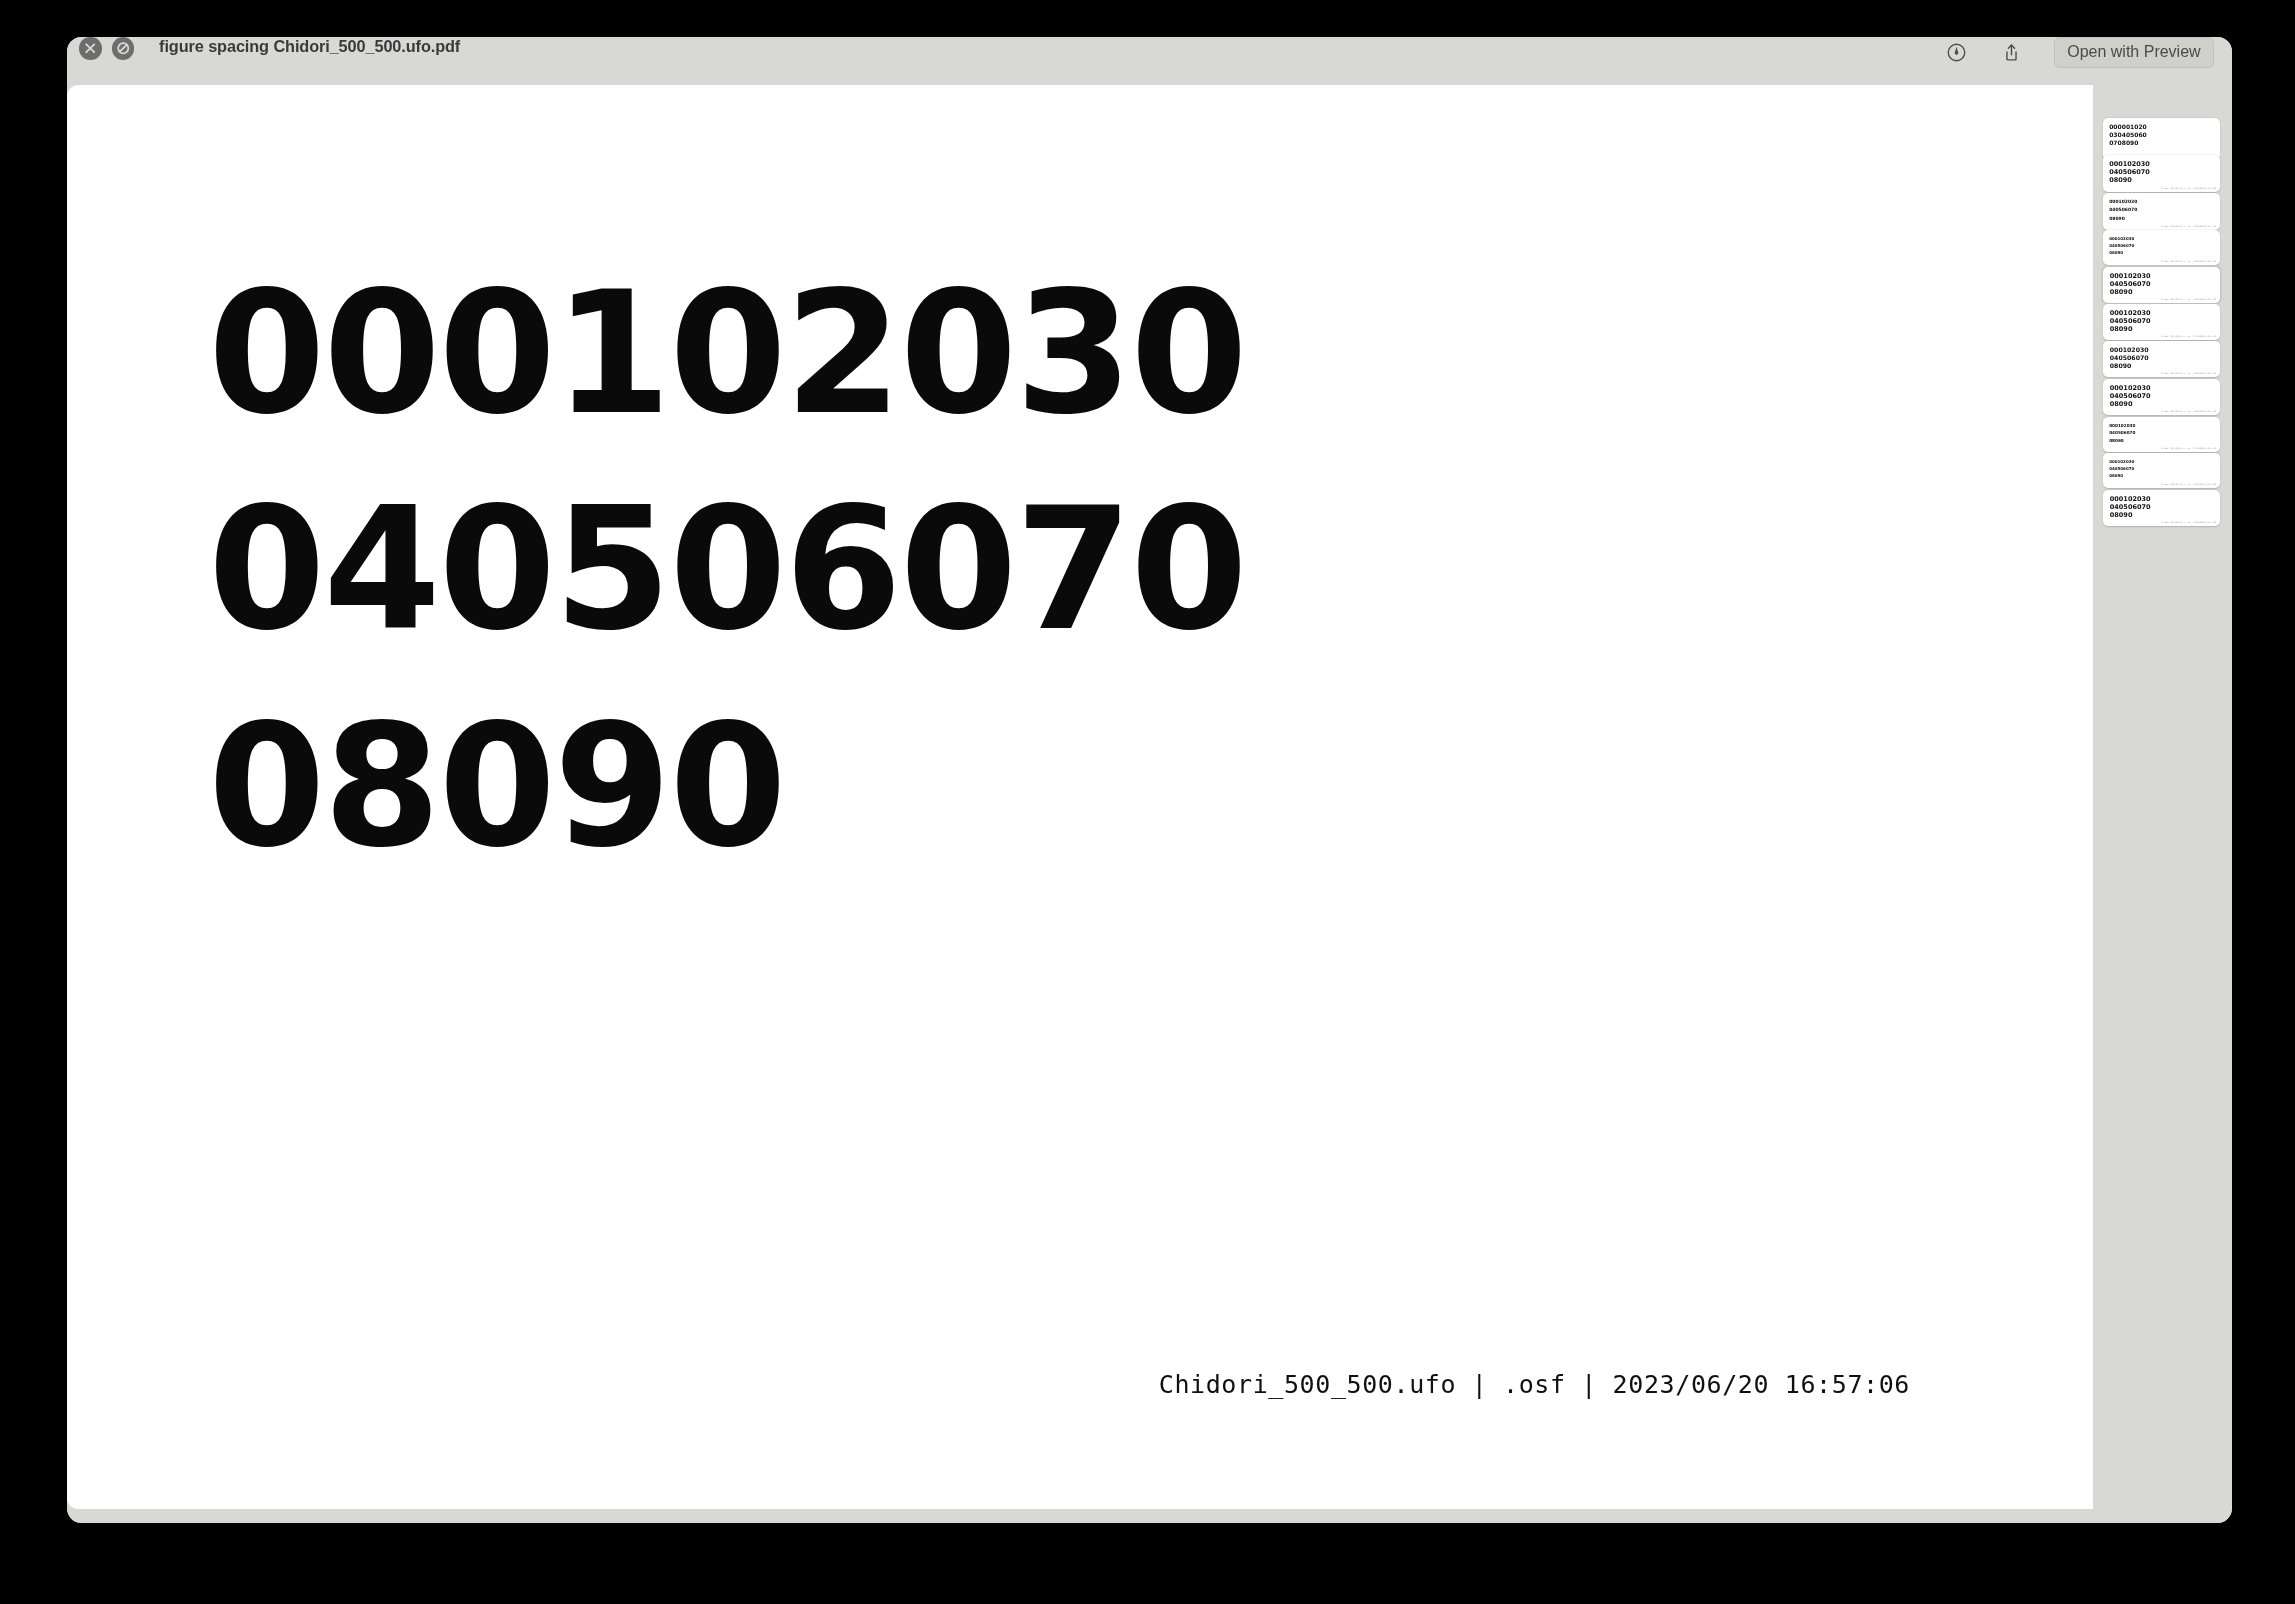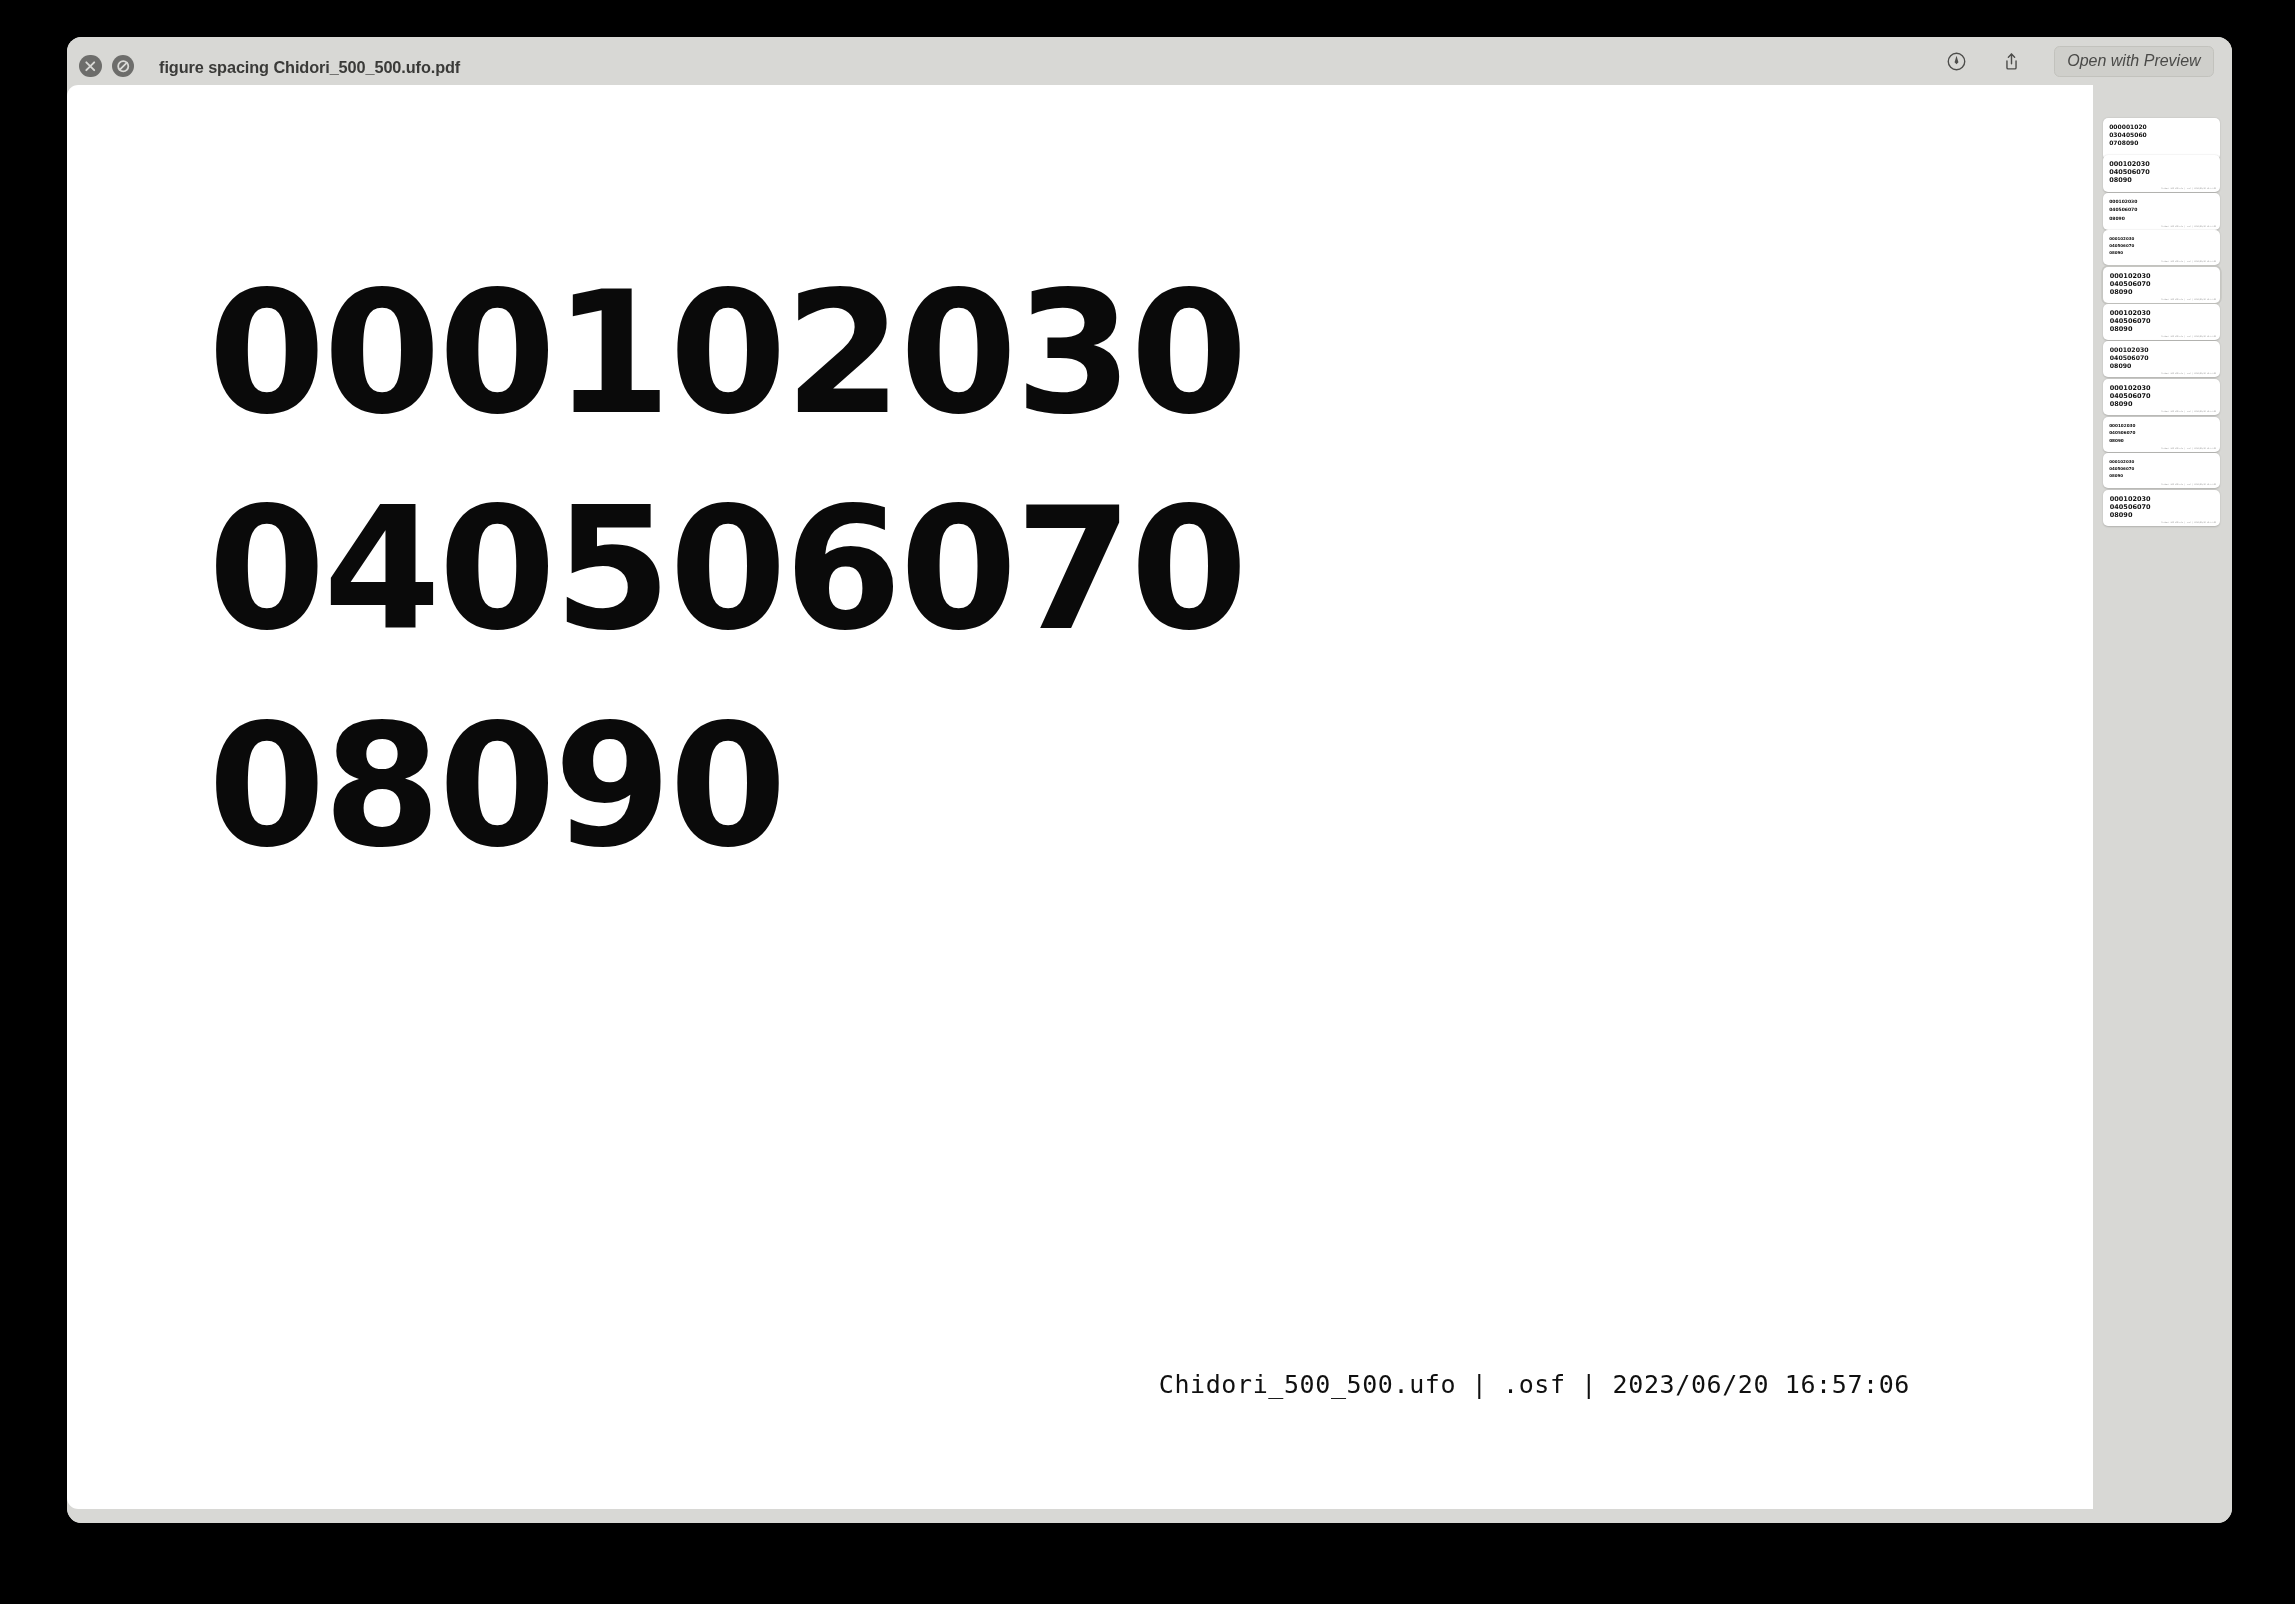--- a/index.html
+++ b/index.html
@@ -28,21 +28,21 @@
   }
 
   
   #titlebar {
     position: absolute;
     left: 0; top: 0;
     width: 100%;
     height: 40px;
     background: #d8d8d5;
     display: flex;
-    align-items: flex-end;
+    align-items: flex-start;
     box-sizing: border-box;
     padding: 0 13.5px 0 12.4px;
   }
   .tb-btn {
     width: 22.5px;
     height: 22.5px;
     border-radius: 50%;
     background: #6d6d6b;
     position: relative;
     flex: 0 0 auto;
@@ -56,21 +56,20 @@
     margin-left: 14.7px;
     white-space: nowrap;
     letter-spacing: -0.1px;
   }
   #tb-right {
     margin-left: auto;
     display: flex;
     align-items: center;
     gap: 30px;
     padding-right: 4.5px;
-    font-style: italic;
   }
   .tb-icon {
     width: 25px;
     height: 25px;
     display: flex;
     align-items: center;
     justify-content: center;
   }
   #open-with-btn {
     font-size: 16px;

